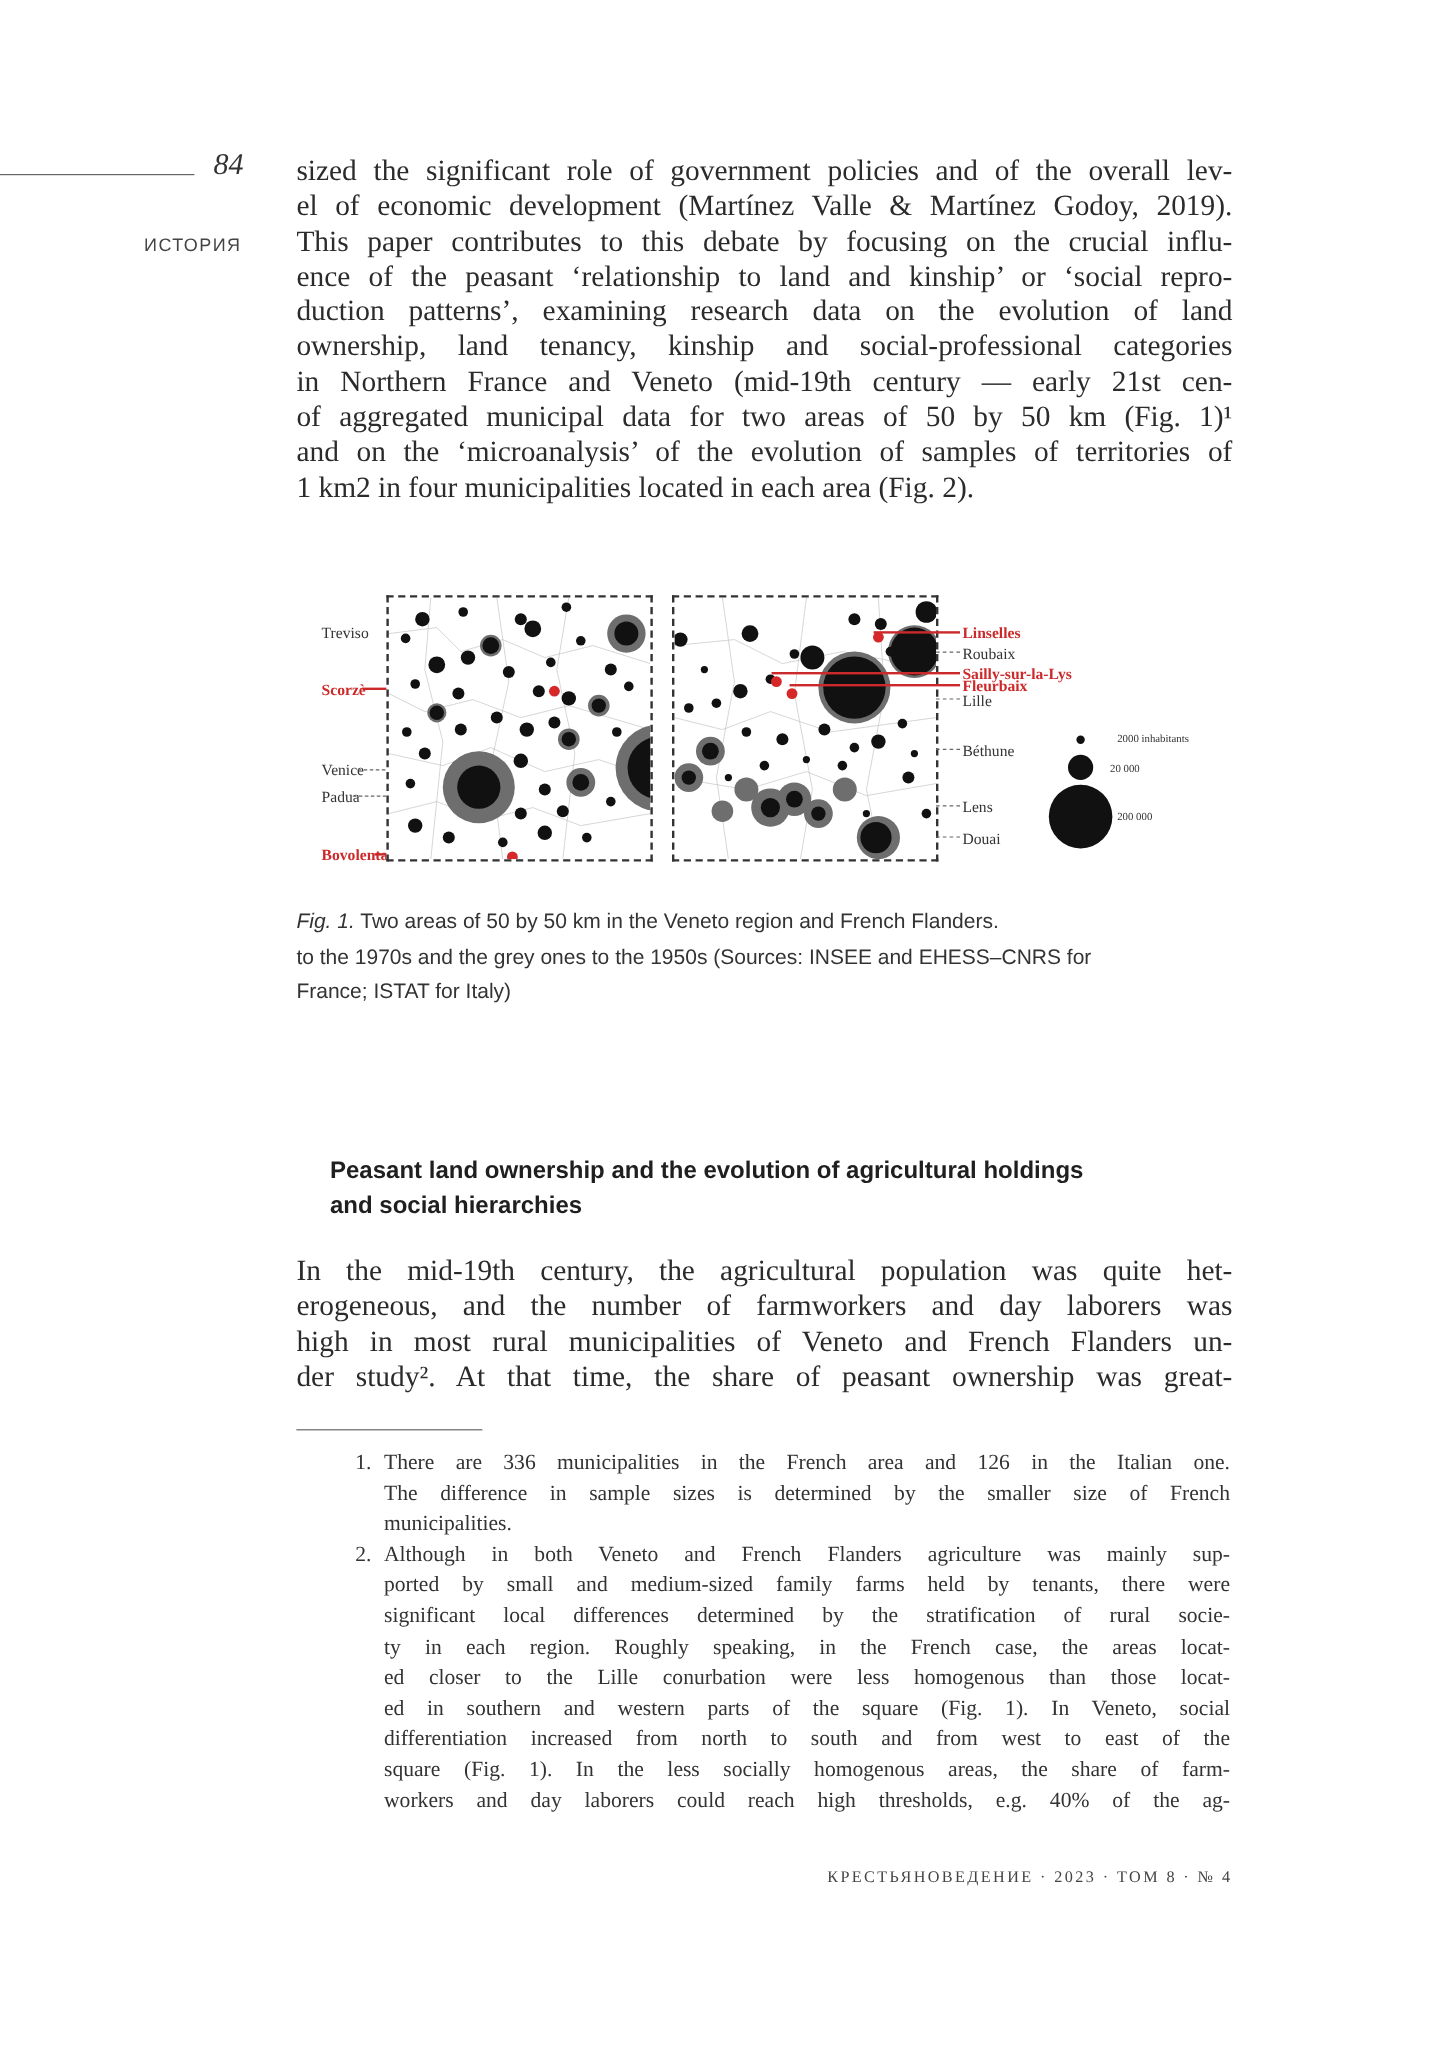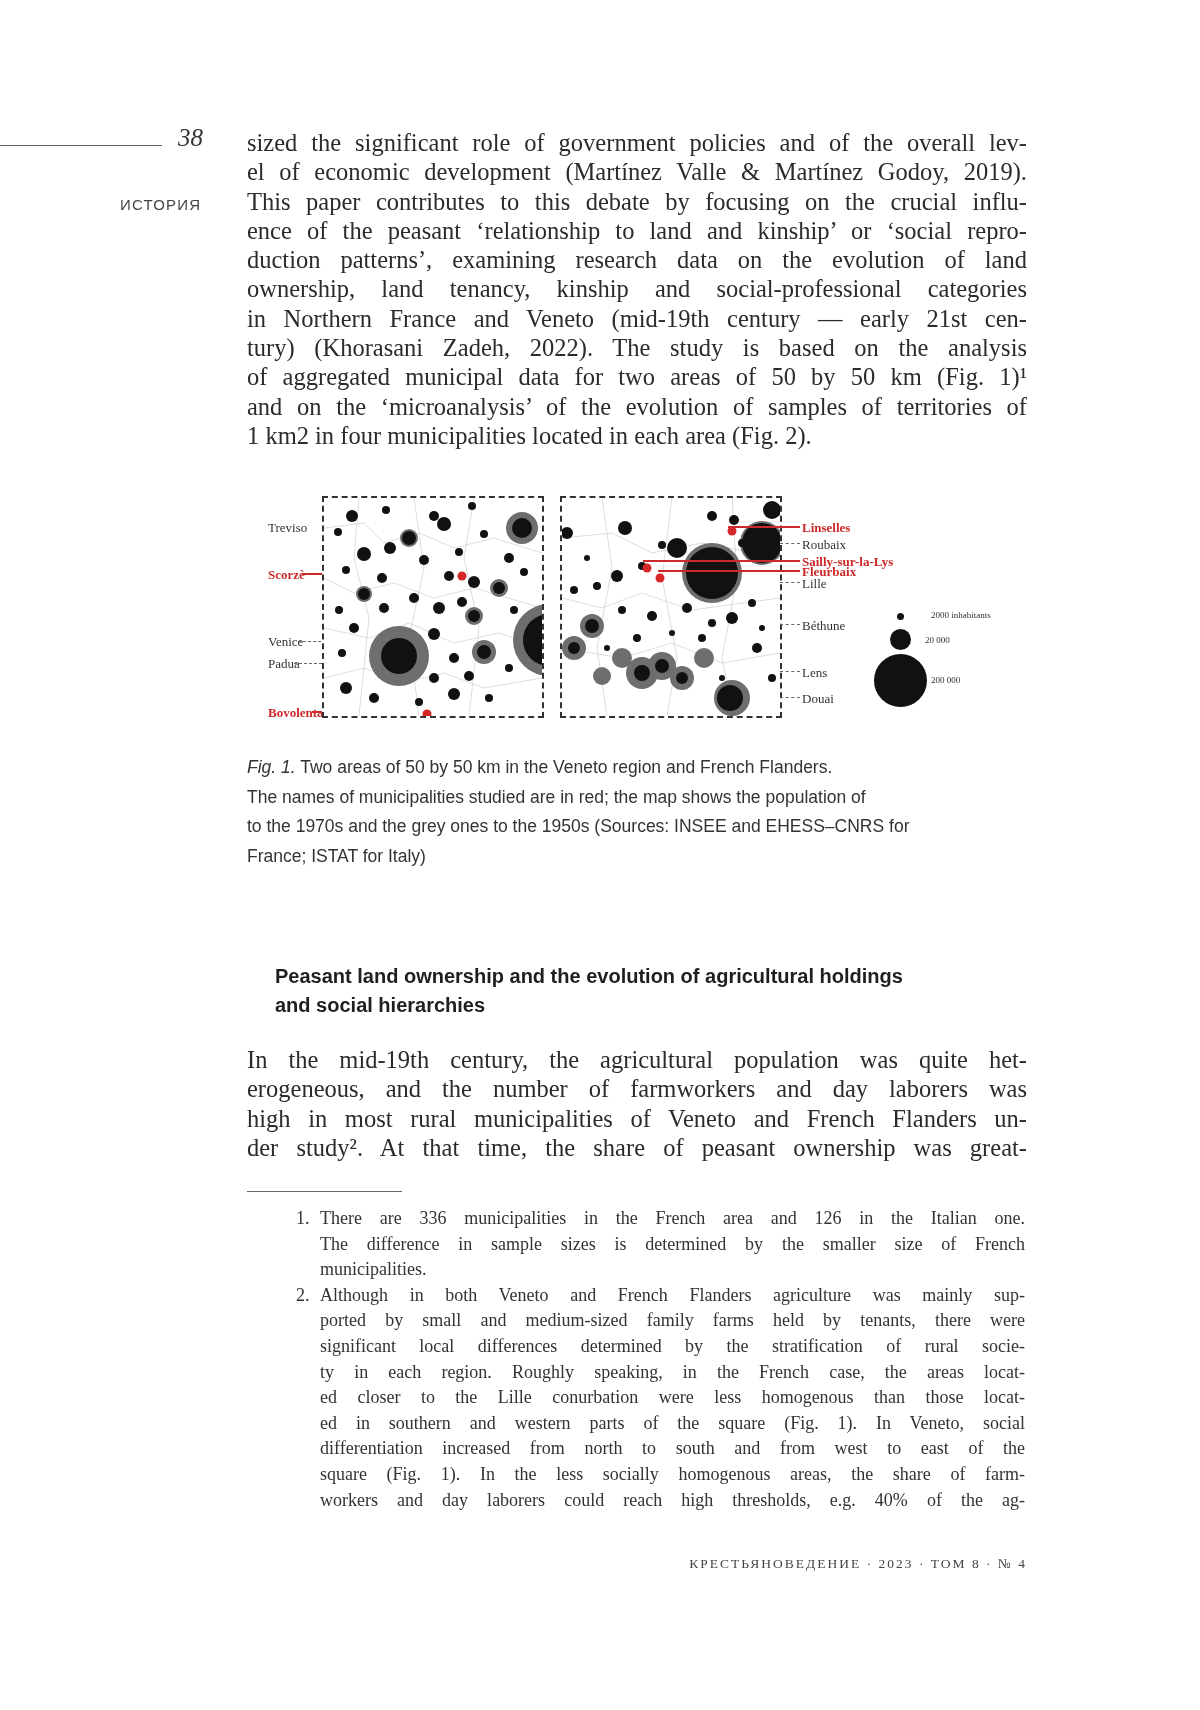--- a/index.html
+++ b/index.html
@@ -42,32 +42,31 @@
   .footnote .fn-num { position: absolute; left: 6px; top: 0; }
   .footnote .line { display: block; text-align: justify; text-align-last: justify; white-space: nowrap; }
   .footnote .line.last { text-align-last: left; }
 
   .running-footer { position: absolute; right: 173px; top: 1556px; font-family: "Liberation Serif", serif; font-size: 13.5px; letter-spacing: 2px; color: #444; }
 </style>
 </head>
 <body>
 
 <div class="margin-rule"></div>
-<div class="page-number">38</div>
+<div class="page-number">84</div>
 <div class="section-label">ИСТОРИЯ</div>
 
 <div class="body-text" id="para1">
   <span class="line">sized the significant role of government policies and of the overall lev-</span>
   <span class="line">el of economic development (Martínez Valle &amp; Martínez Godoy, 2019).</span>
   <span class="line">This paper contributes to this debate by focusing on the crucial influ-</span>
   <span class="line">ence of the peasant ‘relationship to land and kinship’ or ‘social repro-</span>
   <span class="line">duction patterns’, examining research data on the evolution of land</span>
   <span class="line">ownership, land tenancy, kinship and social-professional categories</span>
   <span class="line">in Northern France and Veneto (mid-19th century — early 21st cen-</span>
-  <span class="line">tury) (Khorasani Zadeh, 2022). The study is based on the analysis</span>
   <span class="line">of aggregated municipal data for two areas of 50 by 50 km (Fig. 1)¹</span>
   <span class="line">and on the ‘microanalysis’ of the evolution of samples of territories of</span>
   <span class="line last">1 km2 in four municipalities located in each area (Fig. 2).</span>
 </div>
 
 <div class="figure">
 
   <span class="map-label" style="left:0;top:24px">Treviso</span>
   <span class="map-label red" style="left:0;top:71px">Scorzè</span>
   <div class="leader red" style="left:34px;top:77px;width:190px"></div>
@@ -235,21 +234,20 @@
   <div class="legend-circle" style="position:absolute;left:629px;top:117px;width:7px;height:7px"></div>
   <span class="legend-text" style="left:663px;top:114px">2000 inhabitants</span>
   <div class="legend-circle" style="position:absolute;left:622px;top:133px;width:21px;height:21px"></div>
   <span class="legend-text" style="left:657px;top:139px">20 000</span>
   <div class="legend-circle" style="position:absolute;left:606px;top:158px;width:53px;height:53px"></div>
   <span class="legend-text" style="left:663px;top:179px">200 000</span>
 </div>
 
 <div class="caption">
   <span class="line"><em>Fig. 1.</em><span> Two areas of 50 by 50 km in the Veneto region and French Flanders.</span></span>
-  <span class="line">The names of municipalities studied are in red; the map shows the population of</span>
   <span class="line">to the 1970s and the grey ones to the 1950s (Sources: INSEE and EHESS–CNRS for</span>
   <span class="line">France; ISTAT for Italy)</span>
 </div>
 
 <div class="section-heading">
   <span class="line">Peasant land ownership and the evolution of agricultural holdings</span>
   <span class="line">and social hierarchies</span>
 </div>
 
 <div class="body-text" id="para2">

